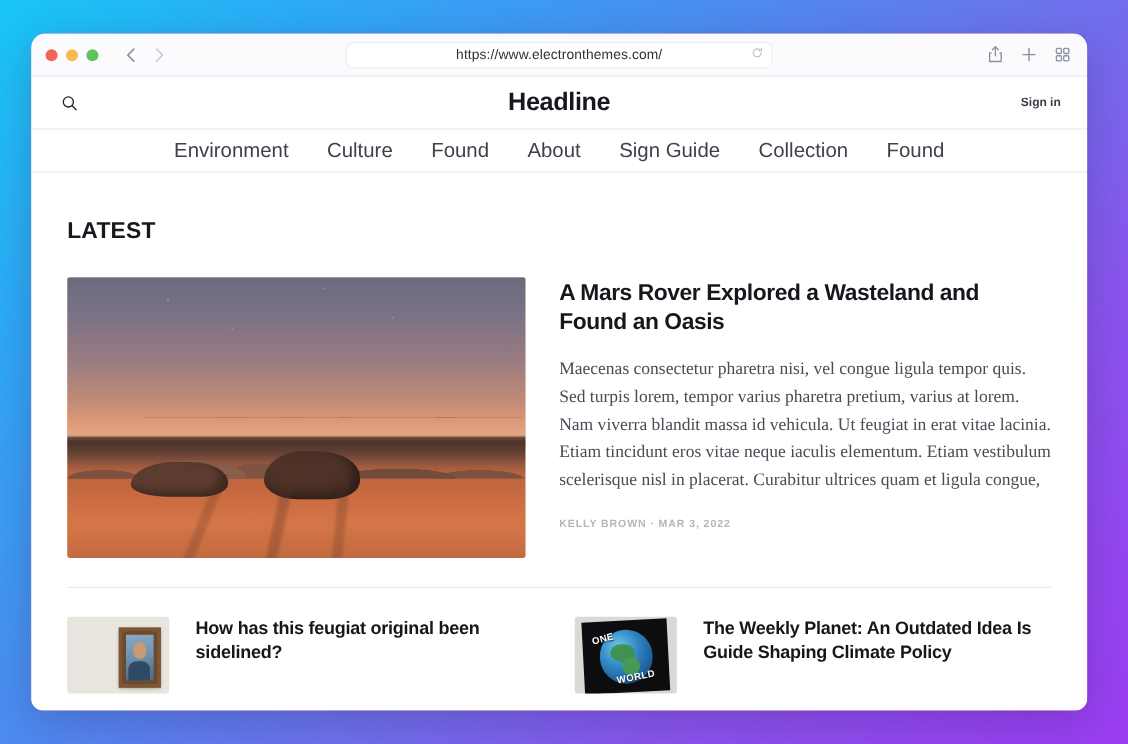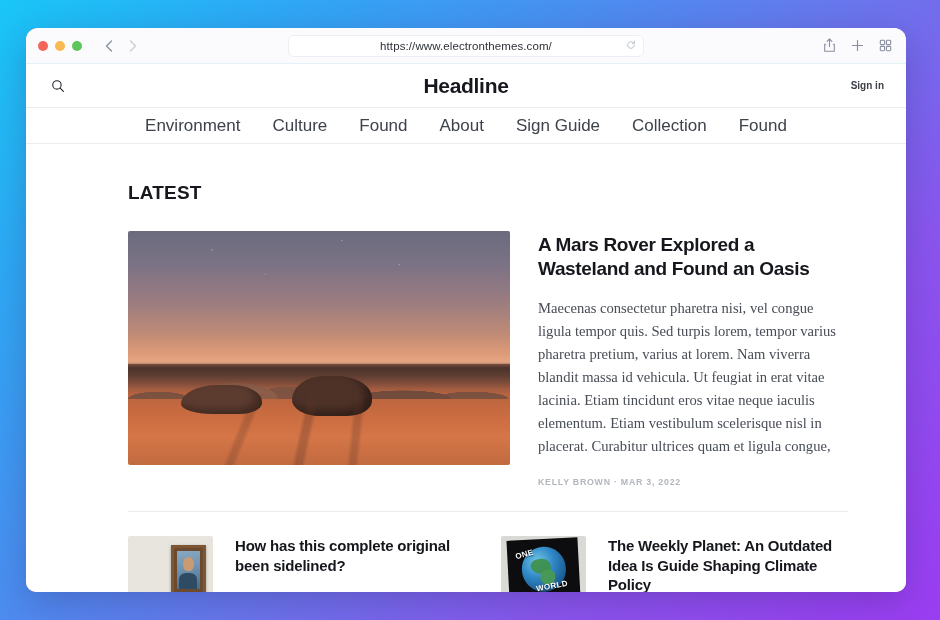--- a/index.html
+++ b/index.html
@@ -178,22 +178,21 @@
   }
   .nav-item {
     font-size: 17px;
     color: #3d424b;
     white-space: nowrap;
   }
 
   #main-area {
     flex: 1;
     overflow: hidden;
-    padding: 0 58px;
-    margin-left: 44px;
+    padding: 0 30px;
   }
 
   #latest-heading {
     font-size: 19px;
     font-weight: 700;
     color: #16181d;
     letter-spacing: 0.2px;
     margin-top: 38px;
   }
 
@@ -552,21 +551,21 @@
         <article class="card">
           <div class="card-thumb thumb-portrait">
             <div class="frame">
               <div class="canvas">
                 <div class="face"></div>
                 <div class="body"></div>
               </div>
             </div>
           </div>
           <div class="card-body">
-            <h3 class="card-title">How has this complete original been sidelined?</h3>
+            <h3 class="card-title">How has this feugiat original been sidelined?</h3>
             <div class="card-meta"></div>
           </div>
         </article>
 
         <article class="card">
           <div class="card-thumb thumb-globe">
             <div class="poster">
               <div class="globe">
                 <div class="land-a"></div>
                 <div class="land-b"></div>

